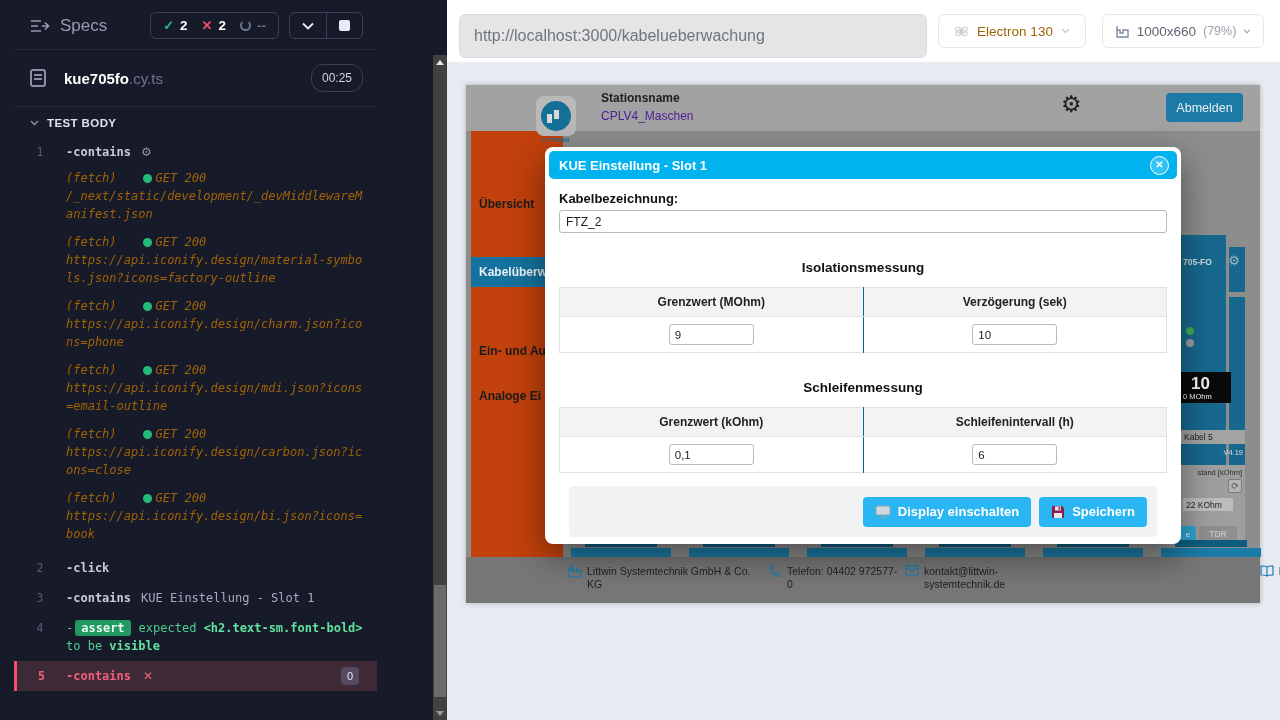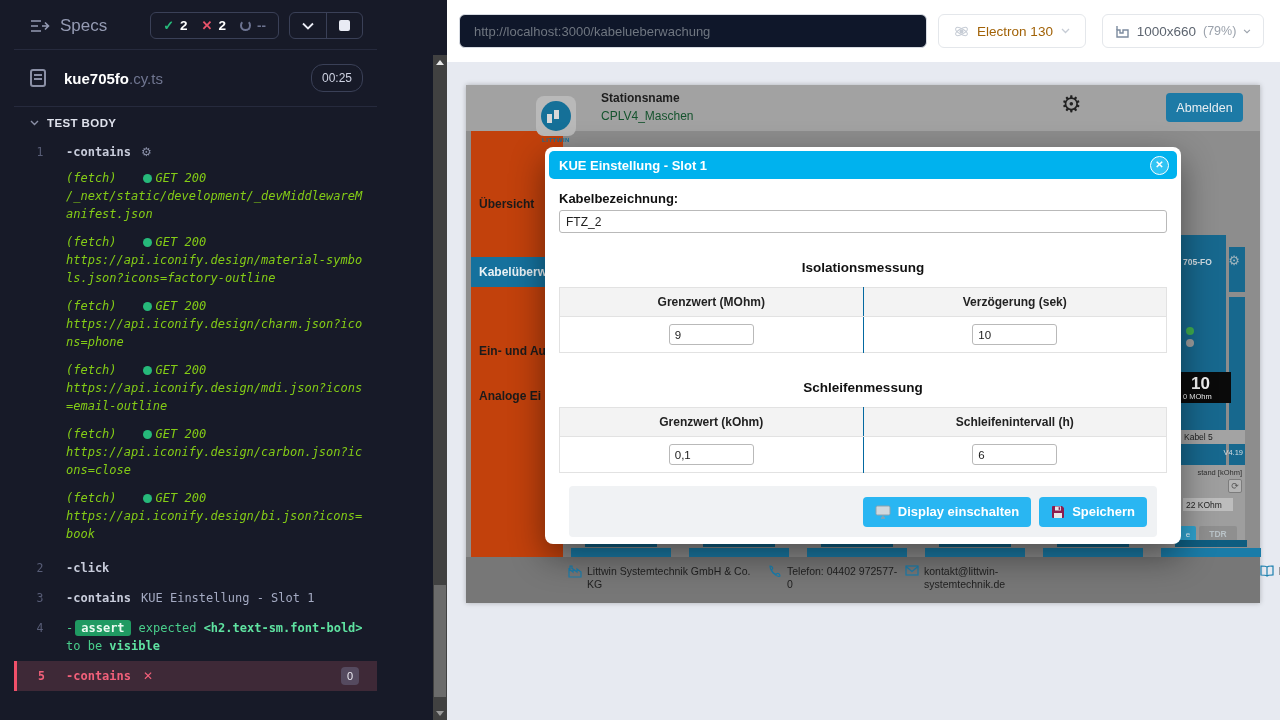--- a/index.html
+++ b/index.html
@@ -31,21 +31,21 @@
   .testbody-row { display:flex; align-items:center; gap:8px; padding:10px 16px 8px 16px; color:#dfe2ec; font-size:11.5px; font-weight:bold; letter-spacing:.4px; }
 
   .cmd-log { font-family:"DejaVu Sans Mono", monospace; font-size:12px; }
   .cmd-row { display:flex; padding:6px 8px 6px 0; line-height:18px; }
   .cmd-num { width:52px; text-align:center; color:#585d77; flex:none; font-size:11.5px; }
   .cmd-body { flex:1; color:#c8ccdb; }
   .cmd-name { font-weight:bold; color:#c8ccdb; }
   .cmd-gear { color:#8a90a8; font-family:"DejaVu Sans", sans-serif; margin-left:10px; font-size:12px; }
   .cmd-arg { color:#a4aac2; margin-left:10px; }
   .fetch-entry { display:flex; margin:2px 0 10px 0; line-height:18px; }
-  .fetch-body { flex:1; color:#84cc16; font-style:italic; padding-right:14px; }
+  .fetch-body { flex:1; color:#a16207; font-style:italic; padding-right:14px; }
   .fetch-line1 { display:flex; align-items:center; gap:4px; }
   .fetch-label { margin-right:22px; }
   .get-dot { width:9px; height:9px; border-radius:50%; background:#26b97a; display:inline-block; flex:none; }
   .fetch-url { word-break:break-all; }
   .assert-row .cmd-body { color:#49cf8c; }
   .assert-badge { background:#209a62; color:#eafaf1; font-weight:bold; border-radius:3px; padding:1px 6px; margin:0 8px 0 2px; }
   .assert-strong { font-weight:bold; color:#5fe3a1; }
   .fail-row { background:#3e2937; border-left:3px solid #f0506a; align-items:center; }
   .fail-row .cmd-num { width:49px; color:#f2607a; font-weight:bold; }
   .fail-row .cmd-name, .fail-row .fail-x { color:#f2607a; }
@@ -55,39 +55,39 @@
 
   
   .cy-scroll { position:absolute; left:433px; top:55px; width:14px; height:665px; background:#414141; }
   .scroll-arrow { position:absolute; left:0; width:14px; height:14px; display:flex; align-items:center; justify-content:center; }
   .tri-up { width:0; height:0; border-left:4px solid transparent; border-right:4px solid transparent; border-bottom:5px solid #e8e8e8; }
   .tri-down { width:0; height:0; border-left:4px solid transparent; border-right:4px solid transparent; border-top:5px solid #9a9a9a; }
   .scroll-thumb { position:absolute; left:1px; top:530px; width:12px; height:112px; background:#6b6b6b; }
 
   
   .topbar { position:absolute; left:447px; top:0; width:833px; height:62px; background:#ffffff; }
-  .url-box { position:absolute; left:12px; top:14px; width:468px; height:34px; border:1px solid #d7dbe2; border-radius:6px;
-             display:flex; align-items:center; padding:0 14px; font-size:13px; color:#6f7680; background:#0f172a; }
+  .url-box { position:absolute; left:12px; top:14px; width:468px; height:44px; border:1px solid #d7dbe2; border-radius:6px;
+             display:flex; align-items:center; padding:0 14px; font-size:16px; color:#6f7680; background:#e5e5e5; }
   .browser-box { position:absolute; left:491px; top:14px; width:148px; height:34px; border:1px solid #e4e7eb; border-radius:6px;
              display:flex; align-items:center; justify-content:center; gap:8px; font-size:13.5px; color:#a16207; }
   .viewport-box { position:absolute; left:655px; top:14px; width:162px; height:34px; border:1px solid #e4e7eb; border-radius:6px;
              display:flex; align-items:center; justify-content:center; gap:7px; font-size:13.5px; color:#5d6570; }
   .vp-zoom { color:#9aa1ab; font-size:12.5px; }
 
   
   .app-frame { position:absolute; left:466px; top:85px; width:794px; height:518px; background:#8d8d8d;
                box-shadow:0 0 5px rgba(0,0,0,.25); }
   .app-header { position:absolute; left:0; top:0; width:794px; height:46px; background:#a2a2a2; }
   .app-logo { position:absolute; left:70px; top:11px; width:40px; height:40px; background:#b9b9b9; border-radius:8px;
               display:flex; align-items:center; justify-content:center; z-index:3; }
   .app-logo-circle { width:30px; height:30px; border-radius:50%; background:#157098; position:relative; }
   .app-logo-circle::before { content:""; position:absolute; left:6px; bottom:8px; width:5px; height:9px; background:#d8d8d8; box-shadow:7px -4px 0 #d8d8d8; }
   .app-logo-text { position:absolute; left:70px; top:52px; width:40px; text-align:center; font-size:6px; font-weight:bold; color:#15709b; letter-spacing:.5px; z-index:3; }
   .station-label { position:absolute; left:135px; top:6px; font-size:12px; font-weight:bold; color:#1d1d1d; }
-  .station-value { position:absolute; left:135px; top:24px; font-size:12px; color:#14532d; }
+  .station-value { position:absolute; left:135px; top:24px; font-size:12px; color:#4c1d95; }
   .app-gear { position:absolute; left:595px; top:8px; font-size:23px; color:#222; line-height:1; }
   .logout-btn { position:absolute; left:700px; top:8px; width:77px; height:29px; background:#1d7aa6; color:#e8eef2;
                 border-radius:4px; font-size:12.5px; display:flex; align-items:center; justify-content:center; }
   .app-side { position:absolute; left:5px; top:46px; width:92px; height:426px; background:#c2410c; }
   .app-side-item { height:30px; display:flex; align-items:center; padding-left:8px; font-size:12px; font-weight:bold;
                    color:#1b1b1b; white-space:nowrap; overflow:hidden; }
   .app-side-item.active { background:#15719d; color:#e9f1f5; }
 
   
   .slot-frag { position:absolute; left:714px; top:150px; width:65px; height:310px; }

